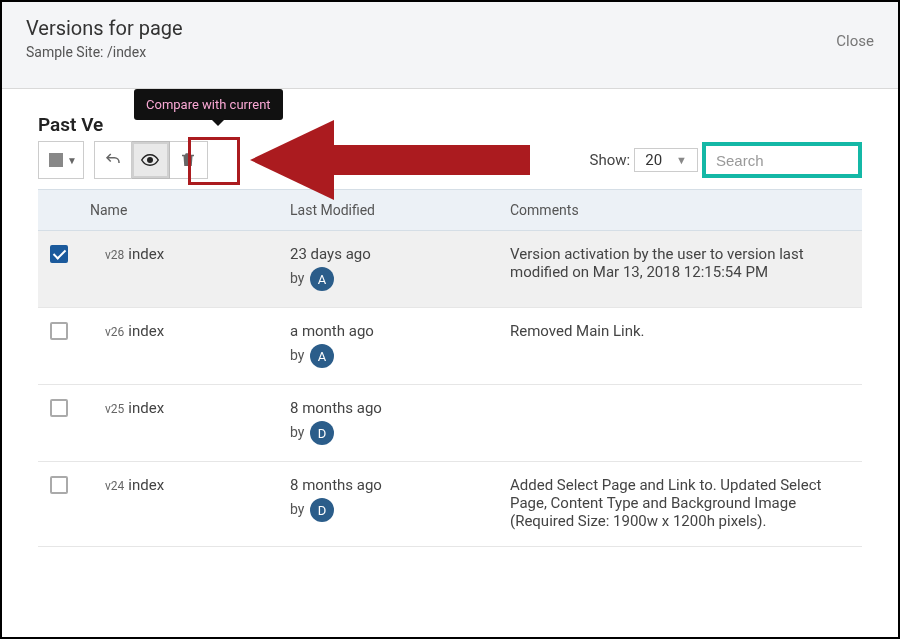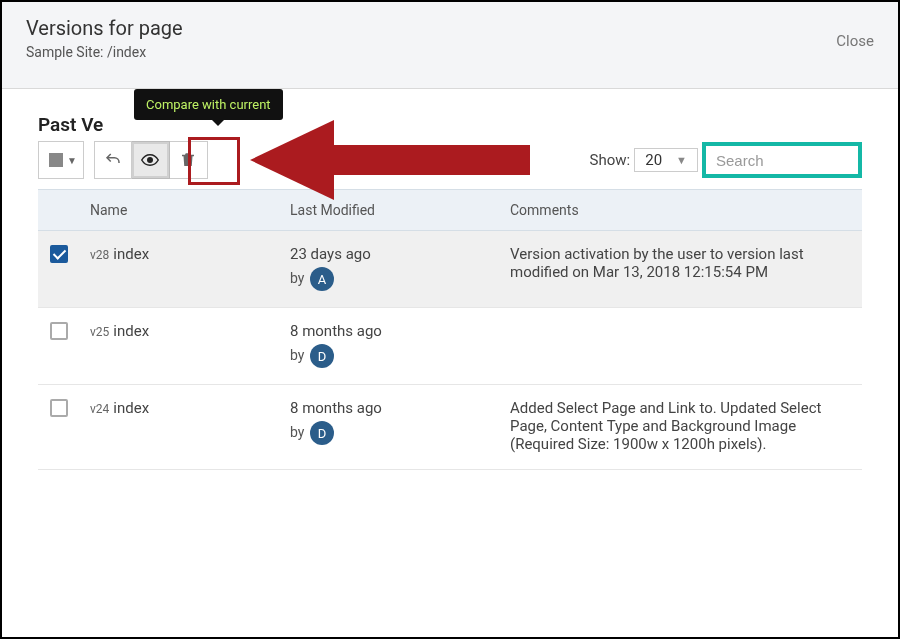--- a/index.html
+++ b/index.html
@@ -92,21 +92,21 @@
     }
     .compare-btn {
       background: #e9e9e9;
       border: 1px solid #bbb;
       box-shadow: inset 0 0 0 2px #d0d0d0;
       position: relative;
     }
     .tooltip {
       position: absolute;
       background: #111;
-      color: #bef264;
+      color: #f9a8d4;
       font-size: 13px;
       padding: 8px 12px;
       border-radius: 3px;
       top: -52px;
       left: 96px;
       white-space: nowrap;
       z-index: 20;
     }
     .tooltip::after {
       content: "";
@@ -186,21 +186,21 @@
     }
     .chk.on::after {
       content: "";
       position: absolute;
       left: 4px; top: 0px;
       width: 5px; height: 10px;
       border: solid #fff;
       border-width: 0 2px 2px 0;
       transform: rotate(45deg);
     }
-    .ver-tag { font-size: 12px; color: #666; margin-right: 4px; }
+    .ver-tag { font-size: 12px; color: #666; margin-right: 4px; margin-left: 15px; }
     .avatar {
       display: inline-flex;
       width: 24px; height: 24px;
       border-radius: 50%;
       background: #2b5d8a;
       color: #fff;
       font-size: 13px;
       align-items: center;
       justify-content: center;
       margin-left: 2px;
@@ -293,20 +293,34 @@
       <div>23 days ago</div>
       <div class="by-line">
         <span>by</span>
         <span class="avatar">A</span>
       </div>
     </td>
     <td class="comments-cell">Version activation by the user                 to version last modified on Mar 13, 2018 12:15:54 PM</td>
   </tr>
 
 
+  <tr>
+    <td class="chk-cell"><span class="chk"></span></td>
+    <td class="name-cell">
+      <span class="ver-tag">v26</span><span>index</span>
+    </td>
+    <td class="mod-cell">
+      <div>a month ago</div>
+      <div class="by-line">
+        <span>by</span>
+        <span class="avatar">A</span>
+      </div>
+    </td>
+    <td class="comments-cell">Removed Main Link.</td>
+  </tr>
 
   <tr>
     <td class="chk-cell"><span class="chk"></span></td>
     <td class="name-cell">
       <span class="ver-tag">v25</span><span>index</span>
     </td>
     <td class="mod-cell">
       <div>8 months ago</div>
       <div class="by-line">
         <span>by</span>

